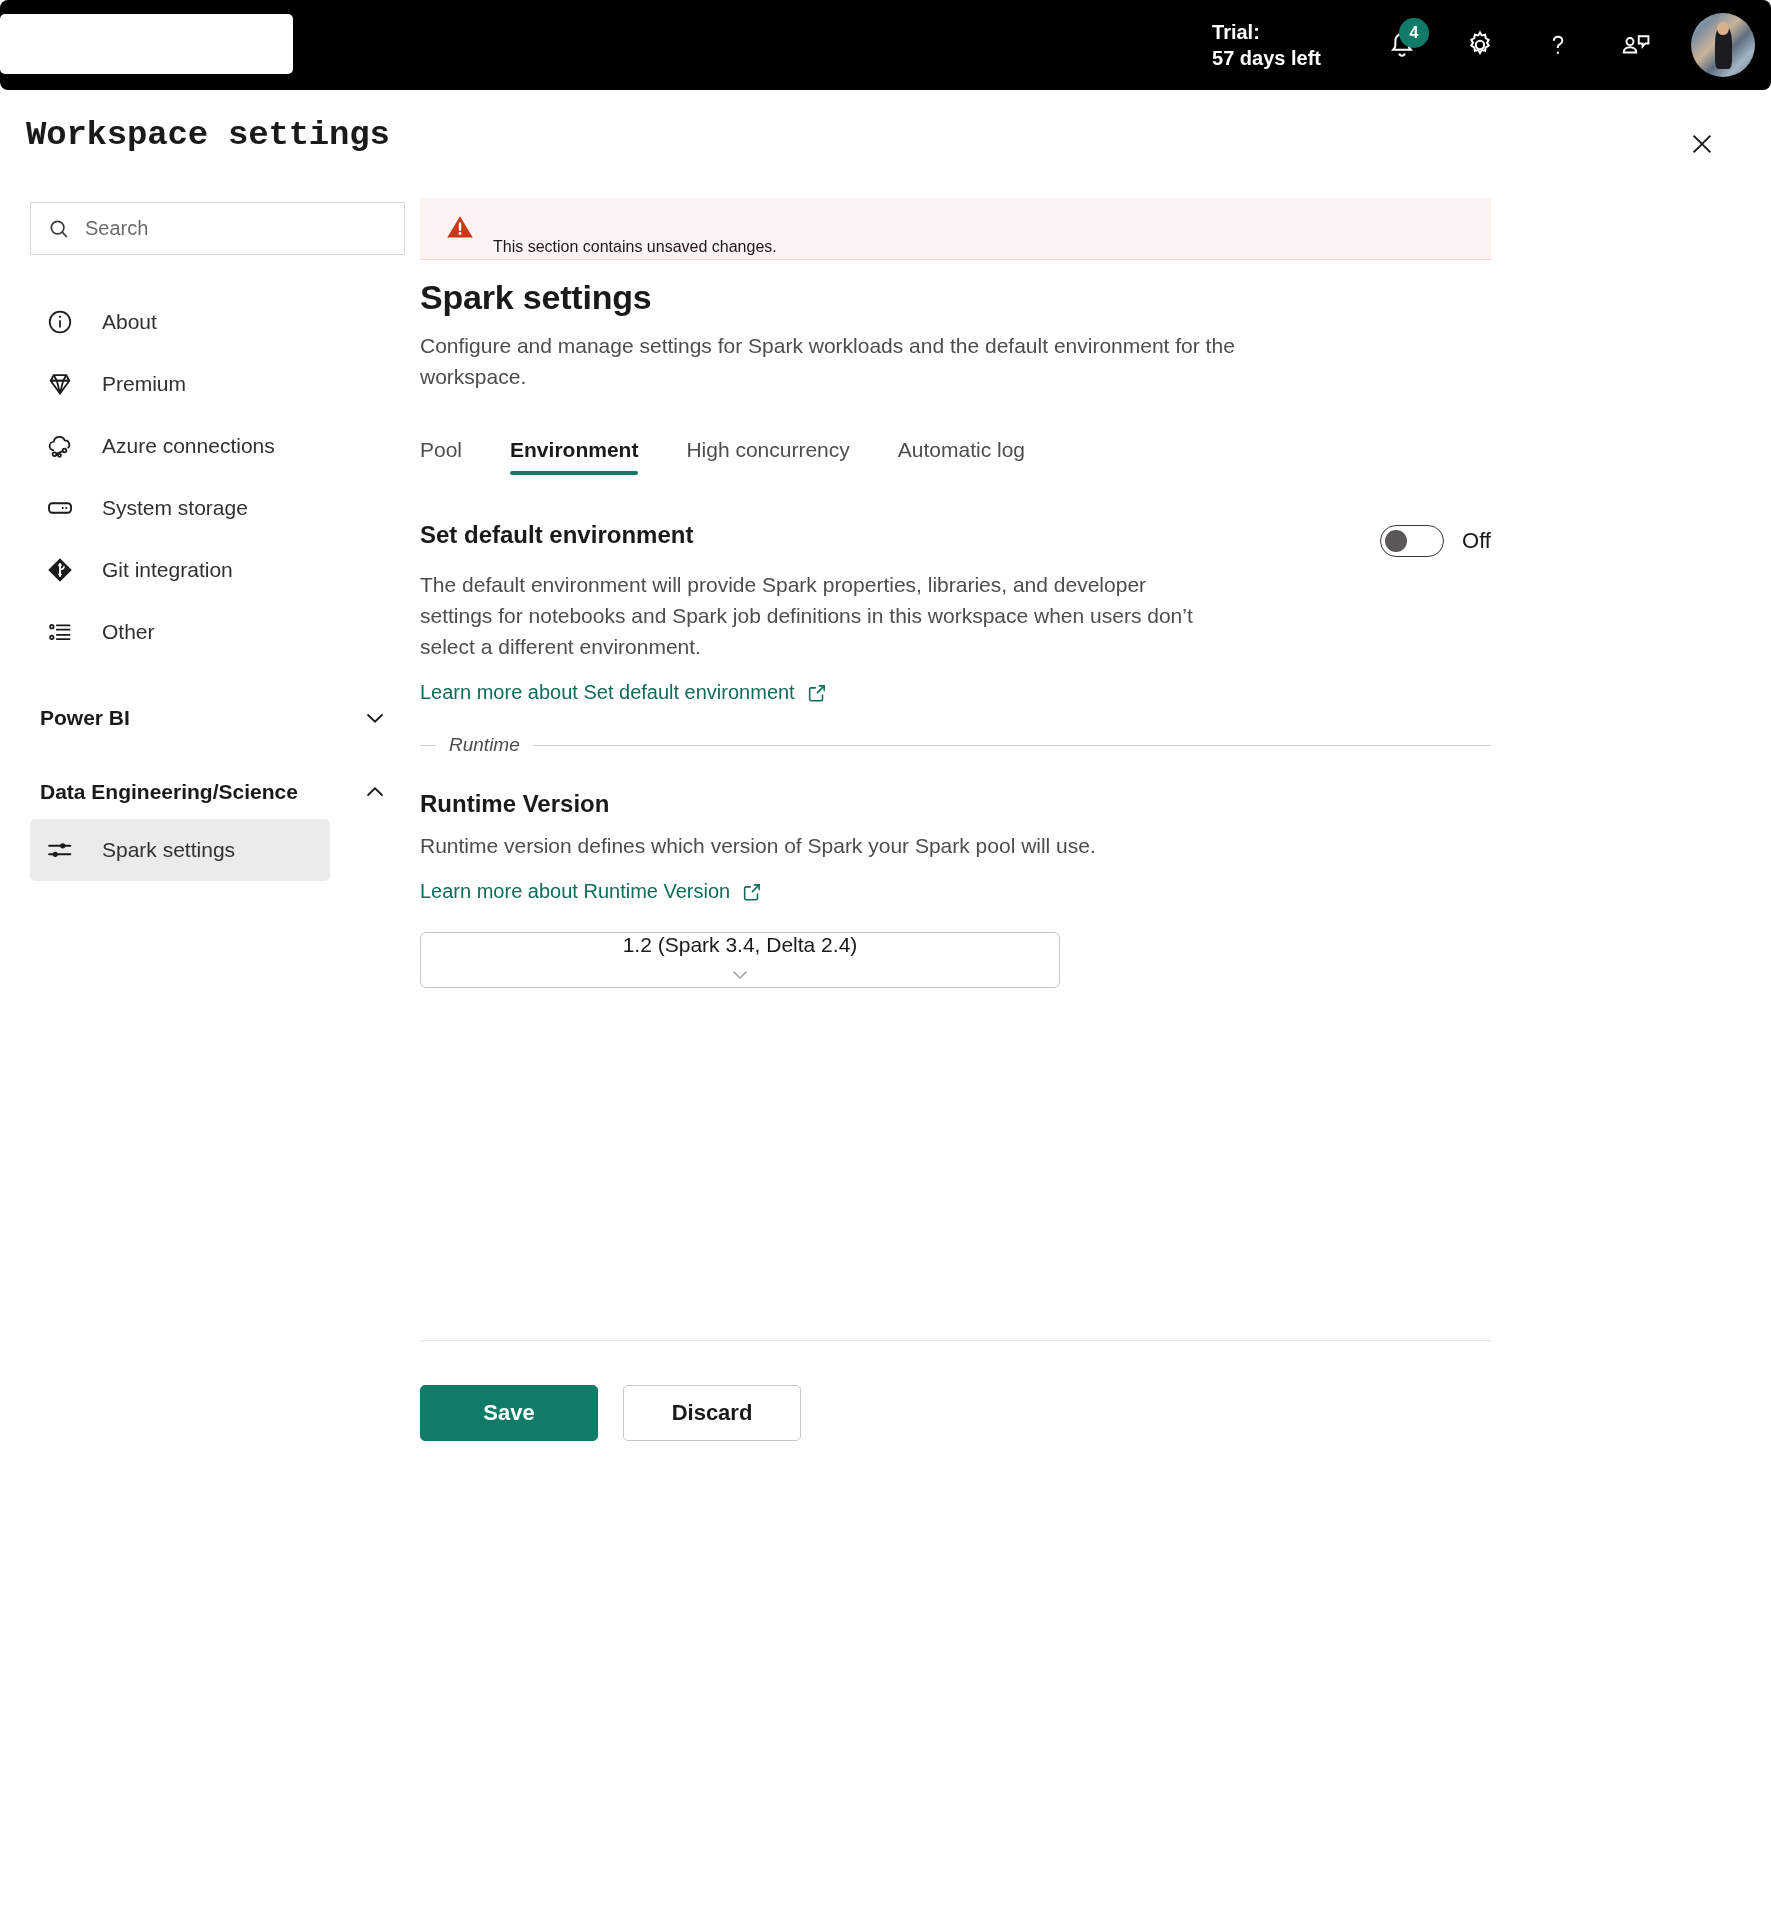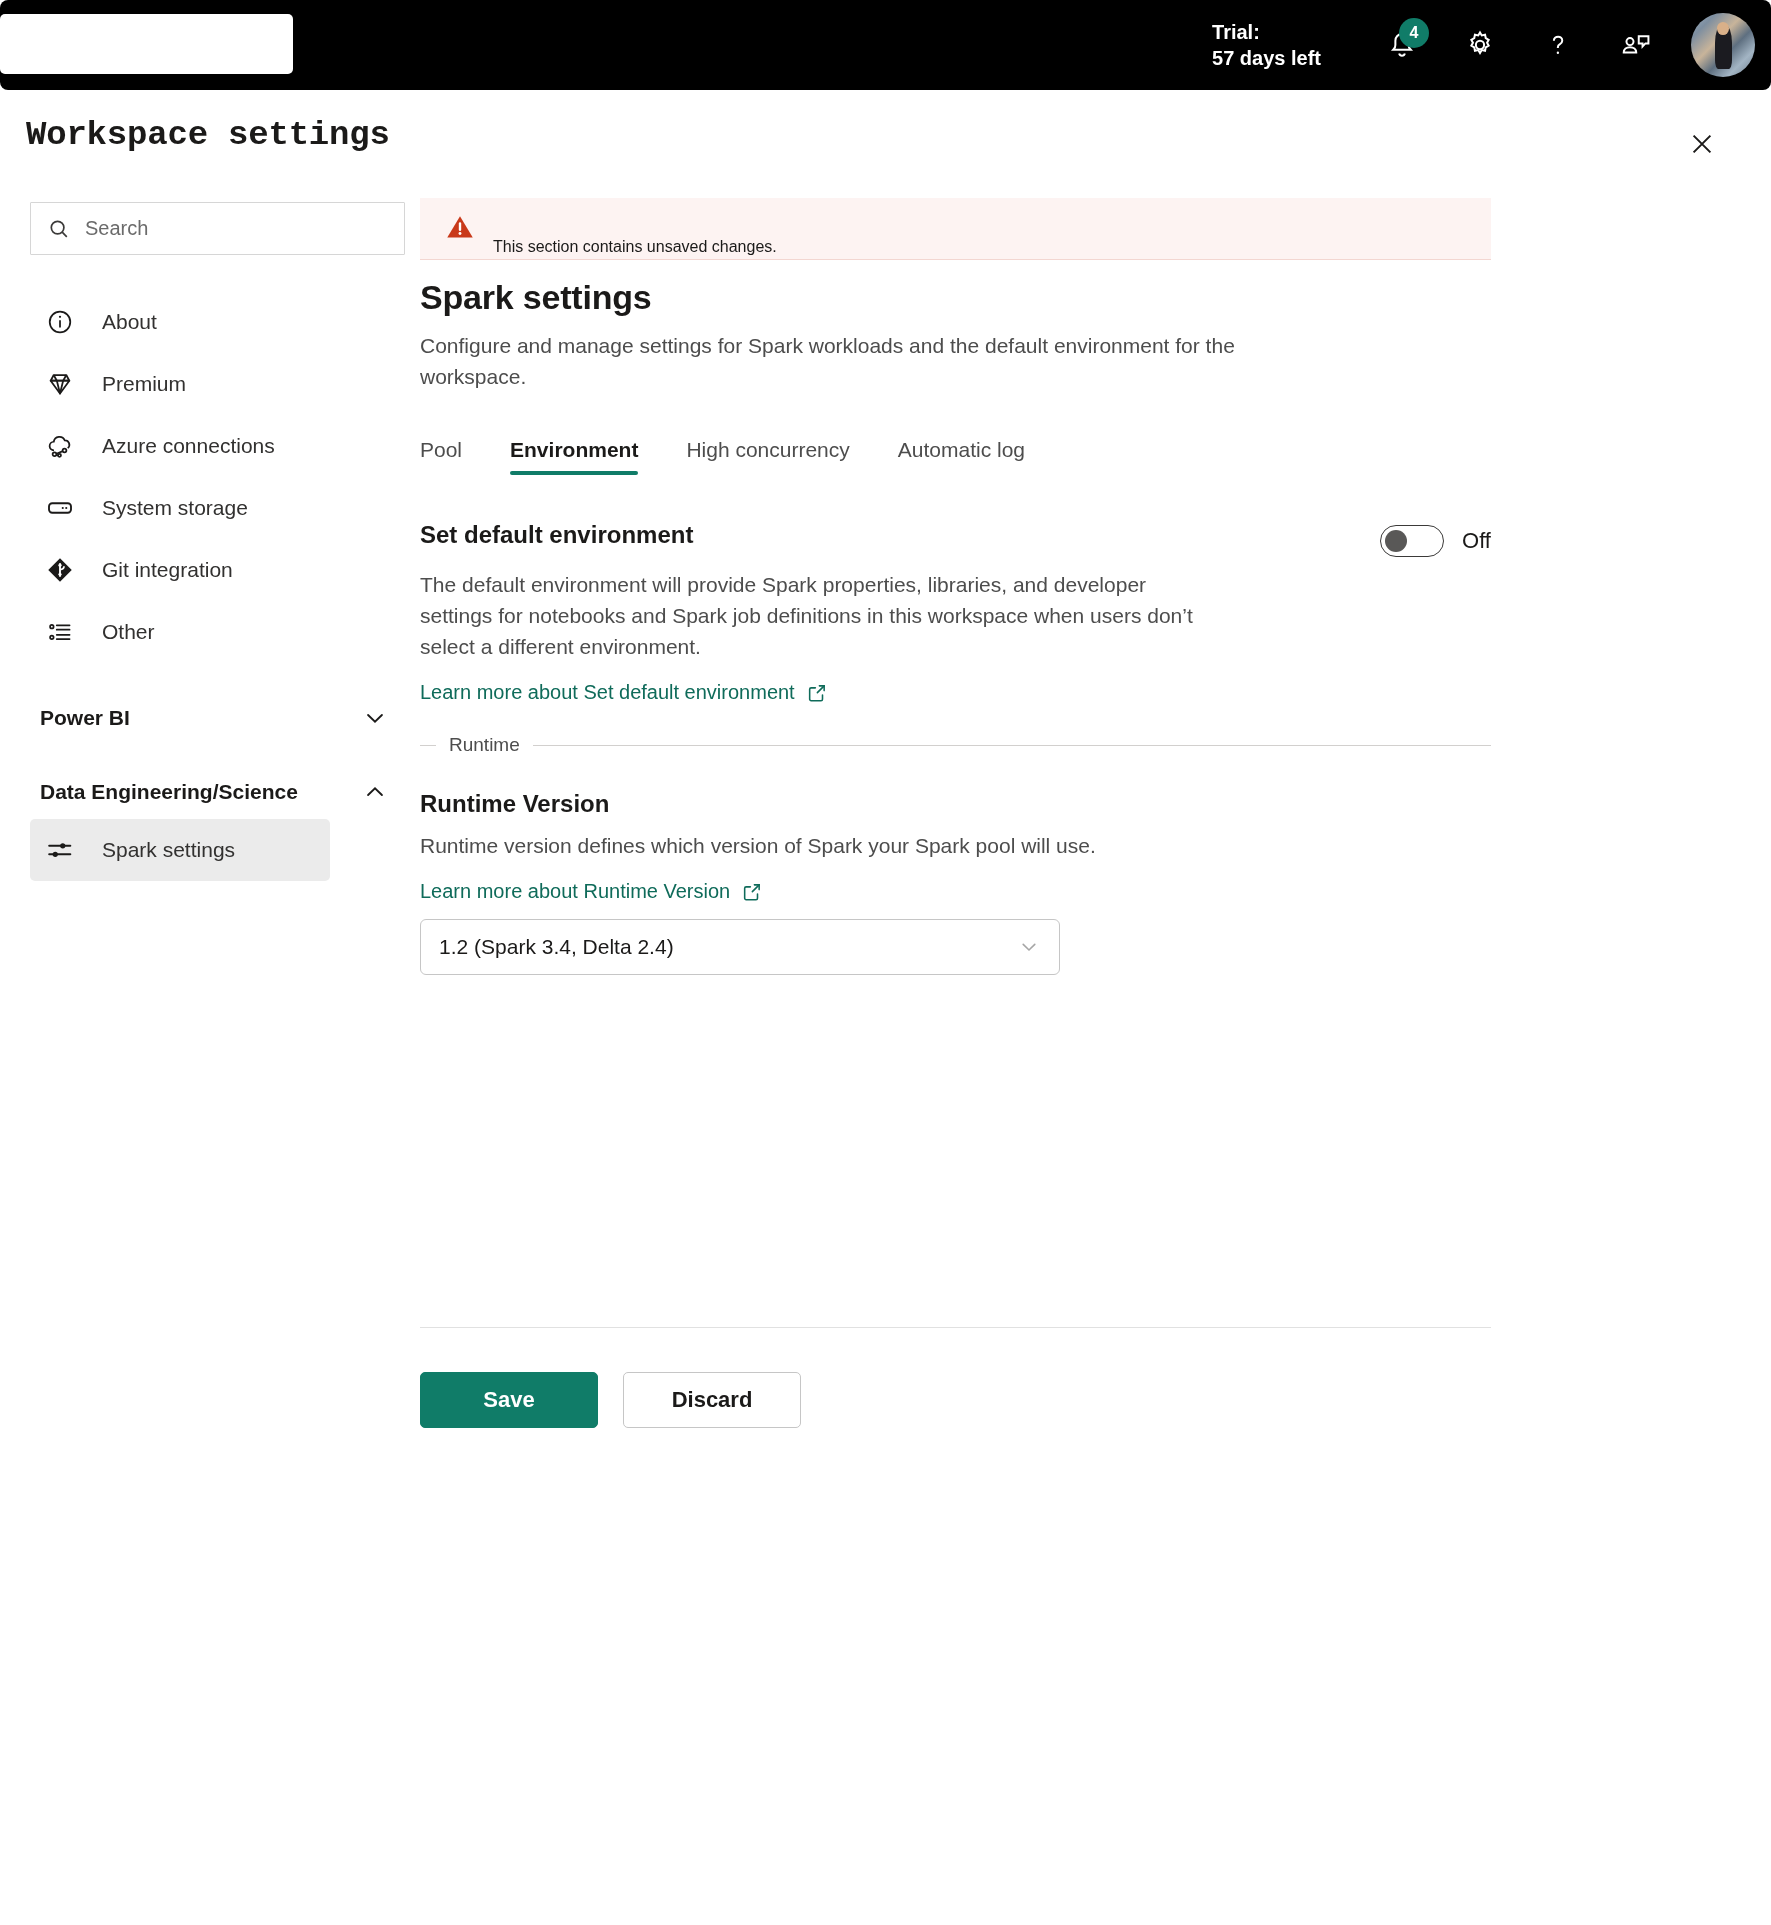--- a/index.html
+++ b/index.html
@@ -364,20 +364,21 @@
   .learn-link .ext-icon {
     margin-left: 11px;
     display: inline-flex;
     align-items: center;
   }
 
   .fieldset-divider {
     display: flex;
     align-items: center;
     margin-top: 30px;
+    font-style: italic;
   }
   .fieldset-divider .dash {
     width: 16px;
     height: 1px;
     background: #d2d0ce;
     flex: 0 0 16px;
   }
   .fieldset-divider .legend {
     font-size: 19px;
     color: #4d4d4d;
@@ -405,23 +406,24 @@
 
   .dropdown {
     width: 640px;
     height: 56px;
     border: 1px solid #c6c6c6;
     border-radius: 6px;
     display: flex;
     align-items: center;
     justify-content: space-between;
     padding: 0 18px 0 18px;
-    margin-top: 16px;
+    margin-top: 29px;
     background: #ffffff;
     cursor: pointer;
+    flex-direction: column;
   }
   .dropdown .dd-value {
     font-size: 21px;
     color: #1b1a19;
   }
   .dropdown .dd-chev {
     color: #a6a6a6;
     display: flex;
     align-items: center;
   }

